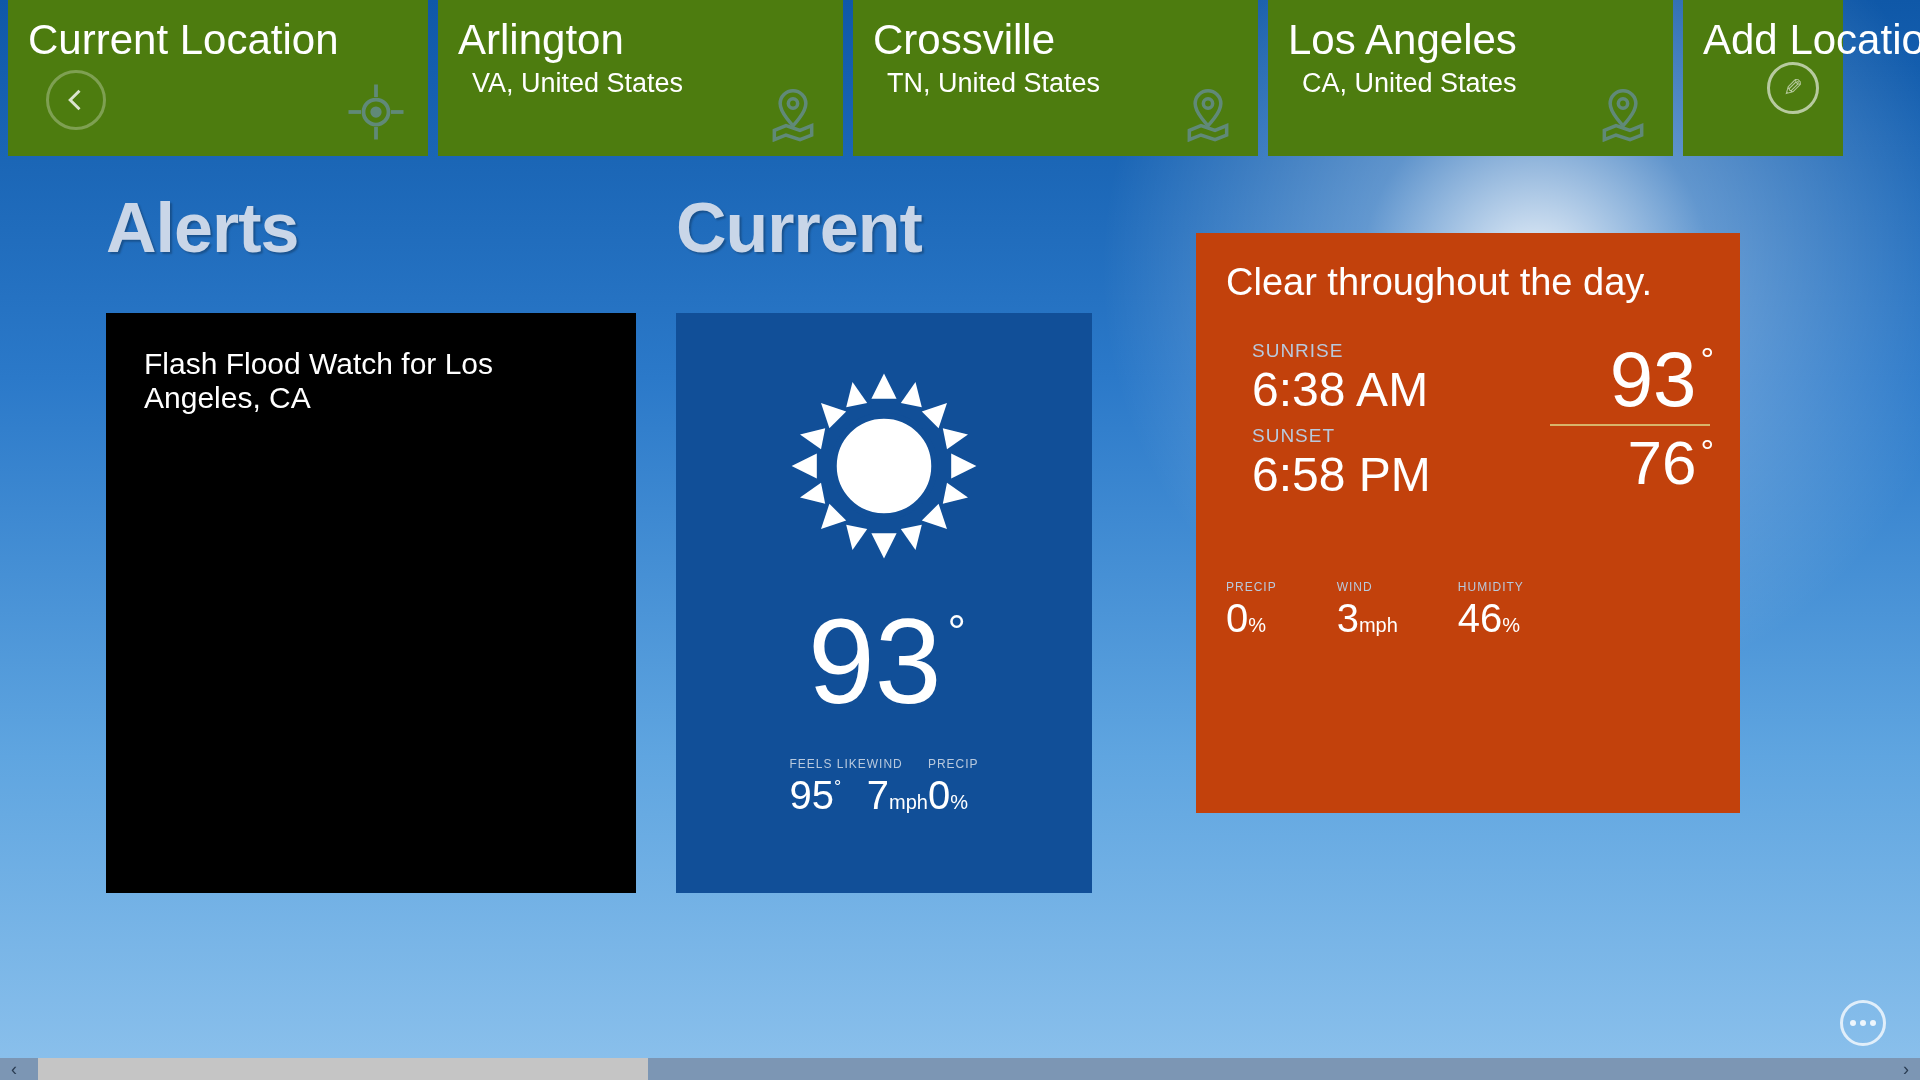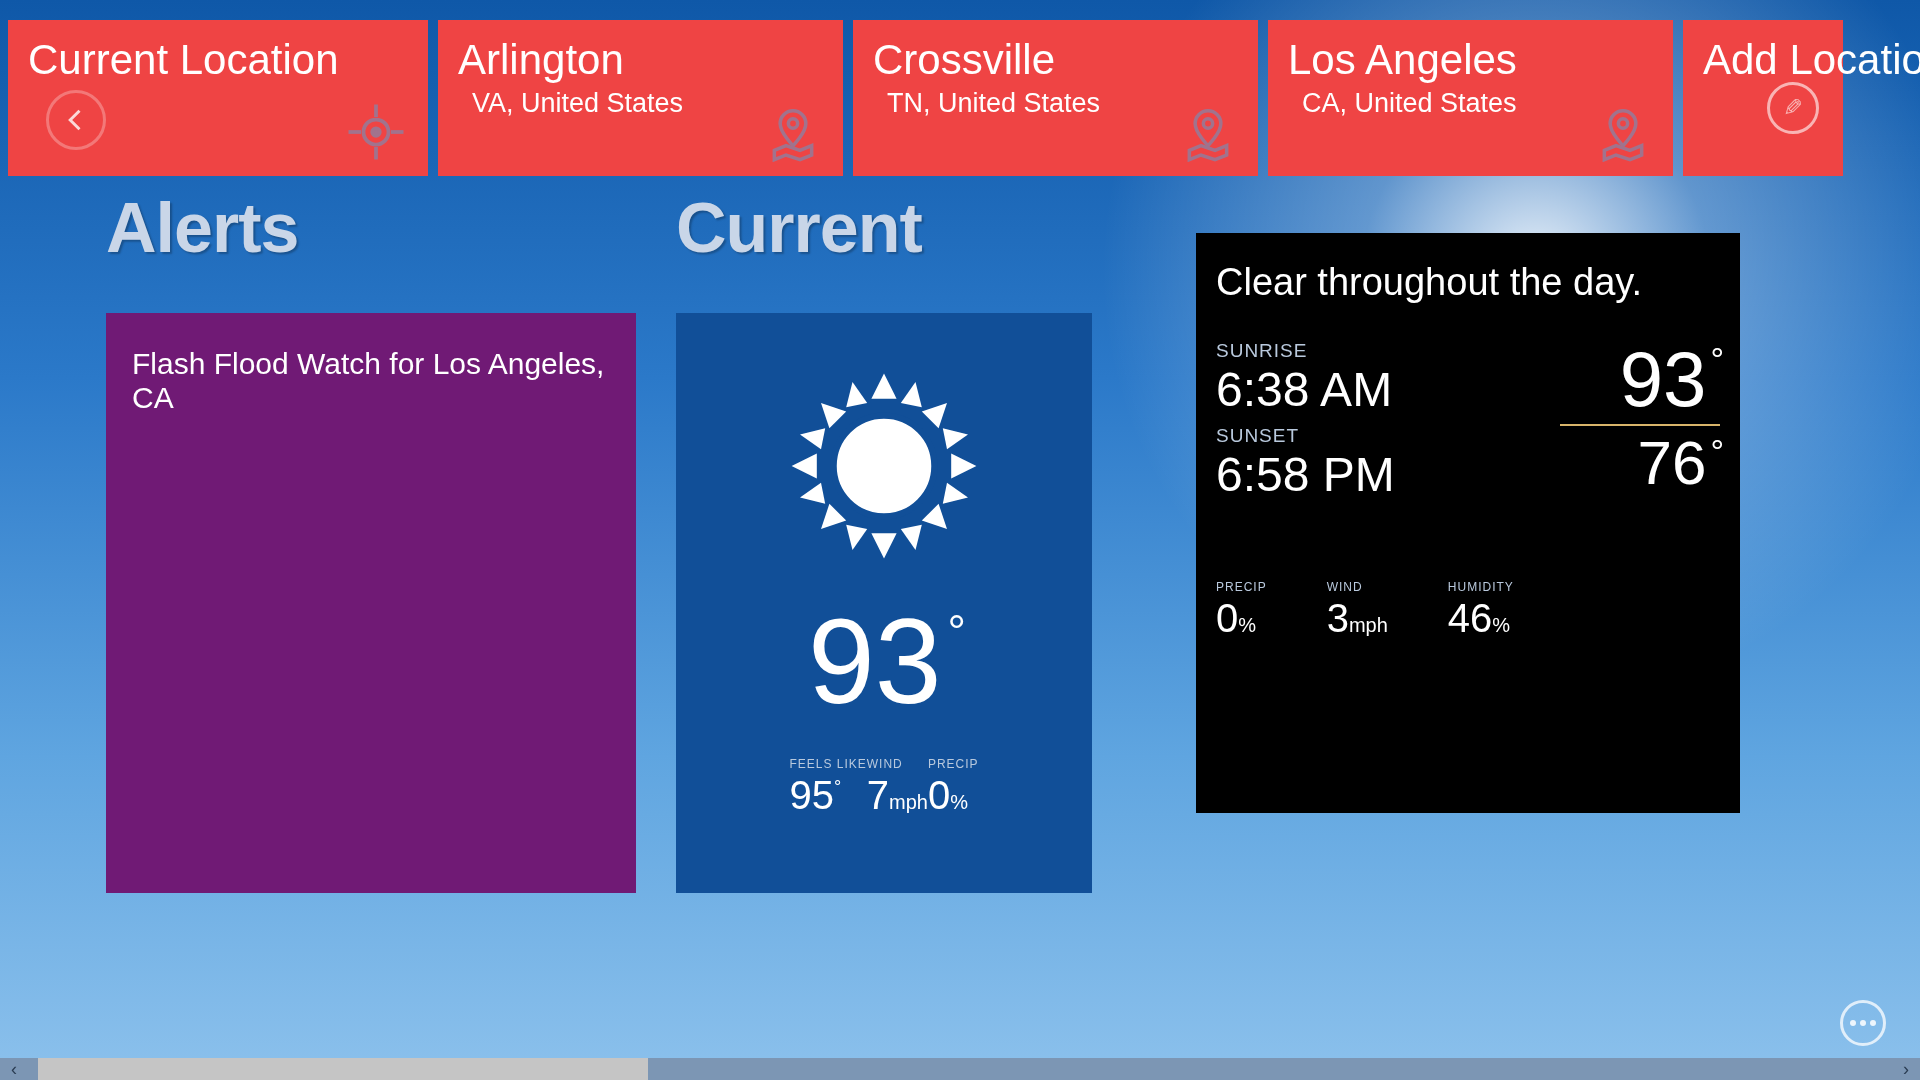--- a/index.html
+++ b/index.html
@@ -7,26 +7,26 @@
   body {
     background: radial-gradient(circle at 80% 25%, rgba(255,255,255,0.9) 0%, rgba(255,255,255,0.3) 10%, rgba(255,255,255,0) 25%),
                 linear-gradient(180deg, #0f58a8 0%, #2b79c9 35%, #5fa5e0 70%, #8cc1ec 100%);
     position: relative;
     color: #fff;
   }
 
   
   .loc-bar { display: flex; gap: 10px; padding: 0 8px; height: 165px; }
   .loc-tile {
-    background: #ef4444;
+    background: #4d7c0f;
     height: 156px;
     flex: 0 0 auto;
     position: relative;
     padding: 18px 20px 14px 20px;
-    display: flex; flex-direction: column; margin-top: 20px;
+    display: flex; flex-direction: column;
   }
   .loc-tile.narrow { width: 420px; }
   .loc-tile.std   { width: 405px; }
   .loc-tile.add   { width: 160px; }
   .loc-title { font-size: 42px; font-weight: 300; line-height: 1.05; }
   .loc-title.light { font-weight: 400; }
   .loc-sub   { font-size: 27px; font-weight: 400; margin-top: 6px; padding-left: 14px; }
   .loc-icon  { position: absolute; right: 22px; bottom: 14px; opacity: 0.6; }
   .back-circle {
     position: absolute; left: 38px; bottom: 26px; width: 60px; height: 60px;
@@ -45,22 +45,22 @@
   
   .section-heading {
     font-size: 70px; font-weight: 700; letter-spacing: -1px;
     color: #c9d6e8; text-shadow: 2px 2px 2px rgba(0,0,0,0.25);
   }
   .sections { position: absolute; top: 188px; left: 16px; right: 0; display: flex; }
 
   
   .col-alerts { width: 650px; padding-left: 90px; }
   .alert-card {
-    background: #701a75; width: 530px; height: 580px; margin-top: 45px;
-    padding: 34px 26px;
+    background: #000000; width: 530px; height: 580px; margin-top: 45px;
+    padding: 34px 38px;
   }
   .alert-text { font-size: 30px; font-weight: 400; }
 
   
   .col-current { width: 520px; padding-left: 10px; }
   .current-card {
     background: #114f98; width: 416px; height: 580px; margin-top: 45px;
     display: flex; flex-direction: column; align-items: center;
   }
   .sun-icon { margin-top: 48px; }
@@ -69,25 +69,25 @@
   .current-stats { display:flex; width:100%; padding: 0 28px; margin-top: 36px; justify-content: center; }
   .stat { display:flex; flex-direction:column; }
   .stat-label { font-size: 12px; letter-spacing: 1px; color: #b9c9dd; font-weight: 400; }
   .stat-val   { font-size: 40px; font-weight: 400; margin-top: 2px; }
   .stat-unit  { font-size: 20px; }
   .small-deg  { font-size: 18px; vertical-align: top; position: relative; top: 4px; }
 
   
   .col-today { width: 640px; padding-left: 10px; }
   .today-card {
-    background: #000000; width: 544px; height: 580px; margin-top: 45px;
-    padding: 28px 20px;
+    background: #c2410c; width: 544px; height: 580px; margin-top: 45px;
+    padding: 28px 30px;
   }
   .today-summary { font-size: 38px; font-weight: 400; }
-  .today-top { display:flex; margin-top: 36px; justify-content: space-between; align-items: flex-start; }
+  .today-top { display:flex; margin-top: 36px; justify-content: space-between; align-items: flex-start; margin-left: 26px; }
   .sun-times .stat-label { font-size: 19px; }
   .sun-times .time-val { font-size: 48px; font-weight: 400; margin-bottom: 8px; }
   .hilo { text-align: right; }
   .hi-val { font-size: 78px; font-weight: 300; line-height: 1; }
   .hi-deg { font-size: 34px; vertical-align: top; position: relative; top: 2px; left: 4px; }
   .hilo-divider { border-top: 2px solid #d8b46a; width: 160px; margin: 6px 0 6px auto; }
   .lo-val { font-size: 62px; font-weight: 300; line-height: 1; }
   .today-bottom { display:flex; margin-top: 70px; gap: 60px; }
 
   

